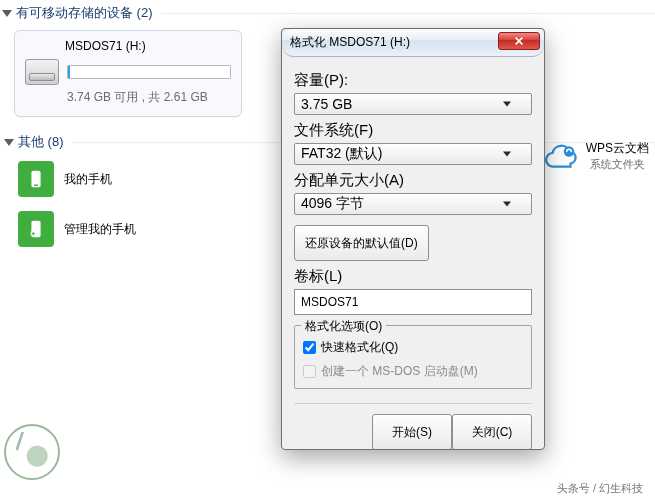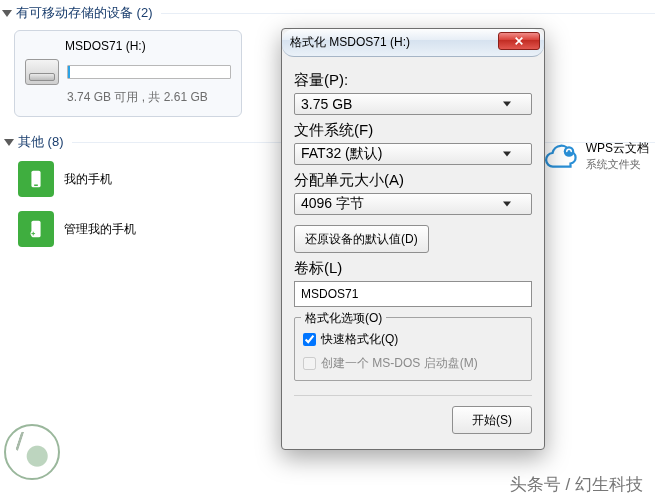--- a/index.html
+++ b/index.html
@@ -74,21 +74,21 @@
     display: flex; align-items: center; justify-content: center;
   }
   .icon.green1 { background: #3fae3f; }
   .icon.green2 { background: #3fae3f; }
   .icon svg { width: 22px; height: 22px; fill: #fff; }
   .fs-item .label { font-size: 12px; color: #000; }
 
   
   .right-item {
     position: absolute; right: 6px; top: 140px;
-    display: flex; align-items: center;
+    display: flex; align-items: center; text-align: center;
   }
   .cloud-icon { width: 36px; height: 28px; margin-right: 8px; }
   .right-item .txts .t { font-size: 12px; }
   .right-item .txts .s { font-size: 11px; color: #6d6d6d; }
 
   
   .stamp {
     position: absolute; left: 4px; bottom: 22px;
     width: 56px; height: 56px; border: 2px solid #79a07b; border-radius: 50%;
     opacity: .75;
@@ -97,21 +97,21 @@
   }
   .stamp::after {
     content: ""; position: absolute; left: 12px; top: 6px; width: 6px; height: 20px;
     border-left: 3px solid #5a7c5c; border-radius: 3px;
     transform: rotate(18deg); opacity: .7;
   }
 
   
   .credit {
     position: absolute; right: 12px; bottom: 6px;
-    color: #777; font-size: 17px;
+    color: #777; font-size: 11px;
   }
 
   
   .dialog {
     position: absolute; left: 281px; top: 28px;
     width: 264px; height: 422px;
     background: #f0f0f0;
     border: 1px solid #6f6f6f;
     box-shadow: 0 8px 24px rgba(0,0,0,.35);
     border-radius: 4px;
@@ -145,21 +145,21 @@
     border: 1px solid #8f8f8f; border-radius: 2px;
     display: flex; align-items: center; justify-content: space-between;
     padding: 0 16px 0 6px; font-size: 14px; color: #000;
   }
   .combo .arrow {
     width: 16px; height: 16px; display: flex; align-items: center; justify-content: center;
   }
   .combo .arrow svg { width: 8px; height: 6px; fill: #2a2a2a; }
 
   .btn {
-    height: 28px; padding: 0 10px;
+    height: 36px; padding: 0 10px;
     background: linear-gradient(#fefefe,#eaeaea);
     border: 1px solid #8f8f8f; border-radius: 3px;
     font-size: 12px; color: #000;
     display: inline-flex; align-items: center;
   }
   .restore-row { margin: 10px 0 4px 0; }
 
   .textinput {
     width: 100%; height: 22px;
     background: #fff; border: 1px solid #8f8f8f;
@@ -316,15 +316,18 @@
         <span>创建一个 MS-DOS 启动盘(M)</span>
       </label>
     </div>
 
     <div class="sep"></div>
 
     <div class="btn-row">
       <div class="btn">
         <span>开始(S)</span>
       </div>
+      <div class="btn">
+        <span>关闭(C)</span>
+      </div>
     </div>
   </div>
 </div>
 
 </body></html>

